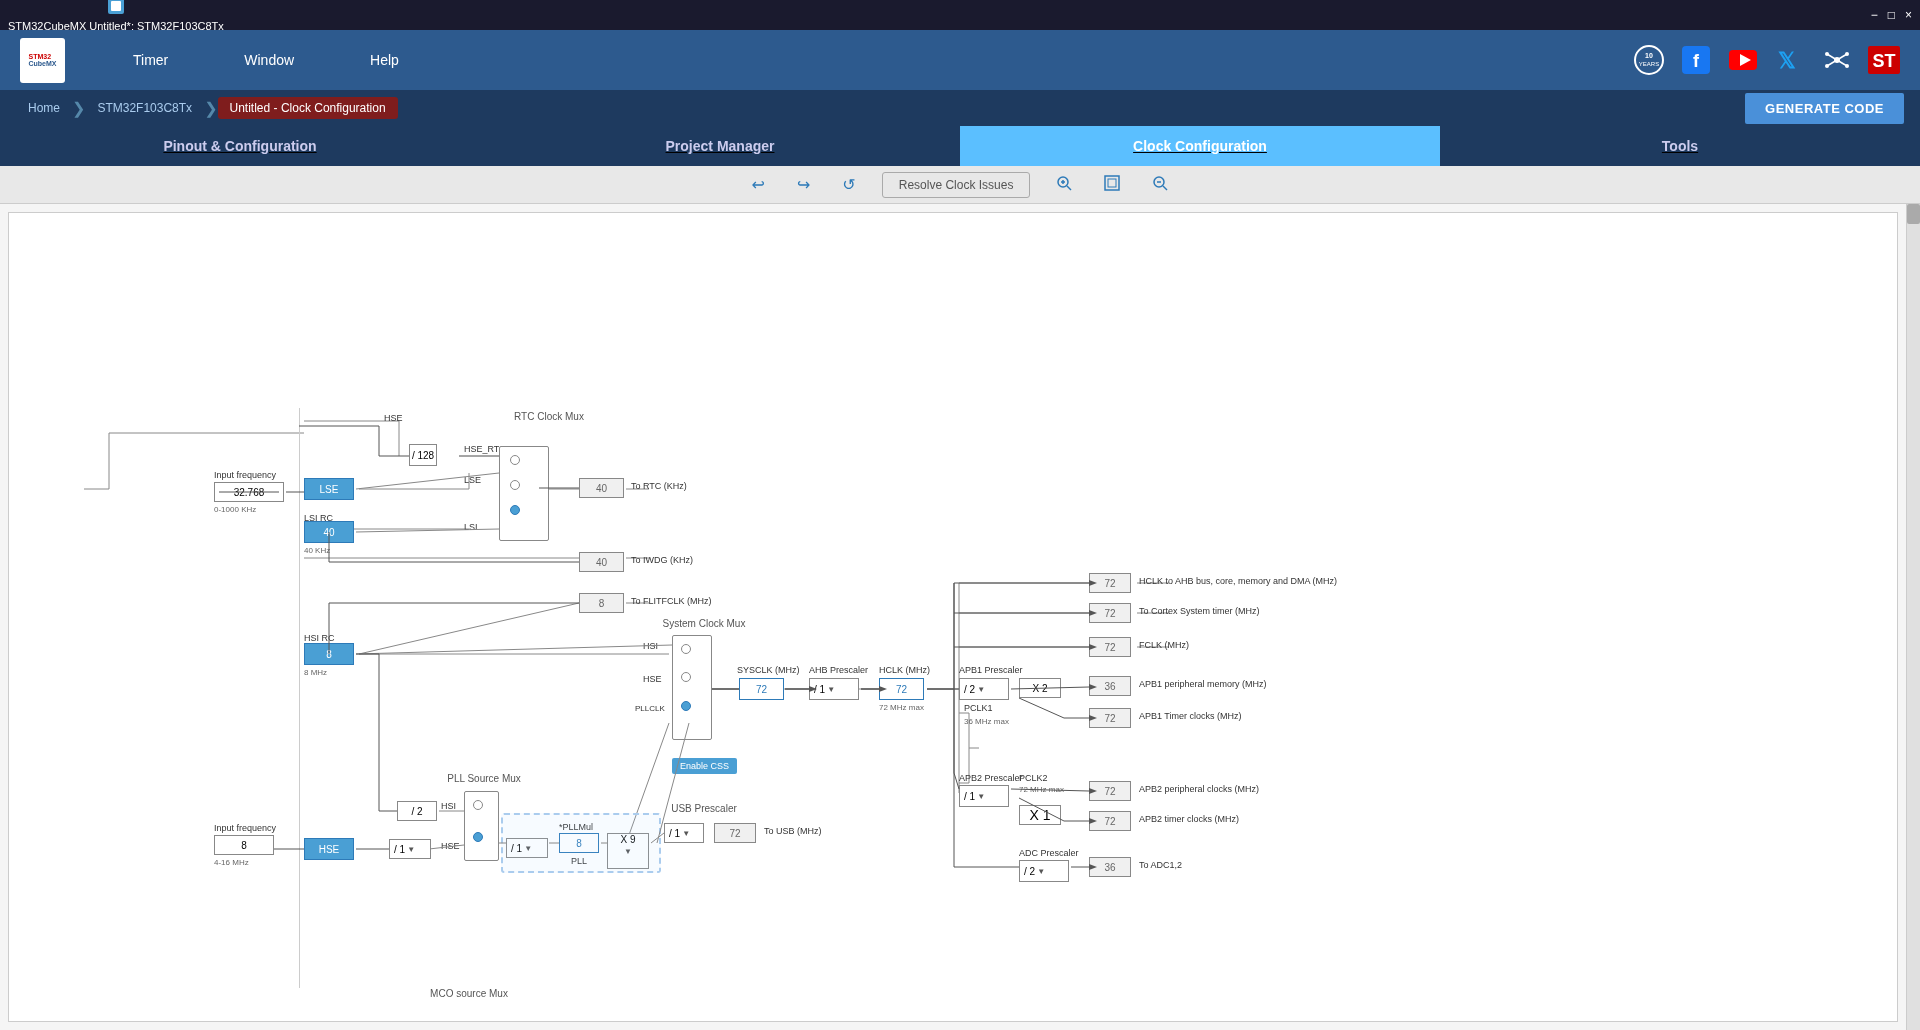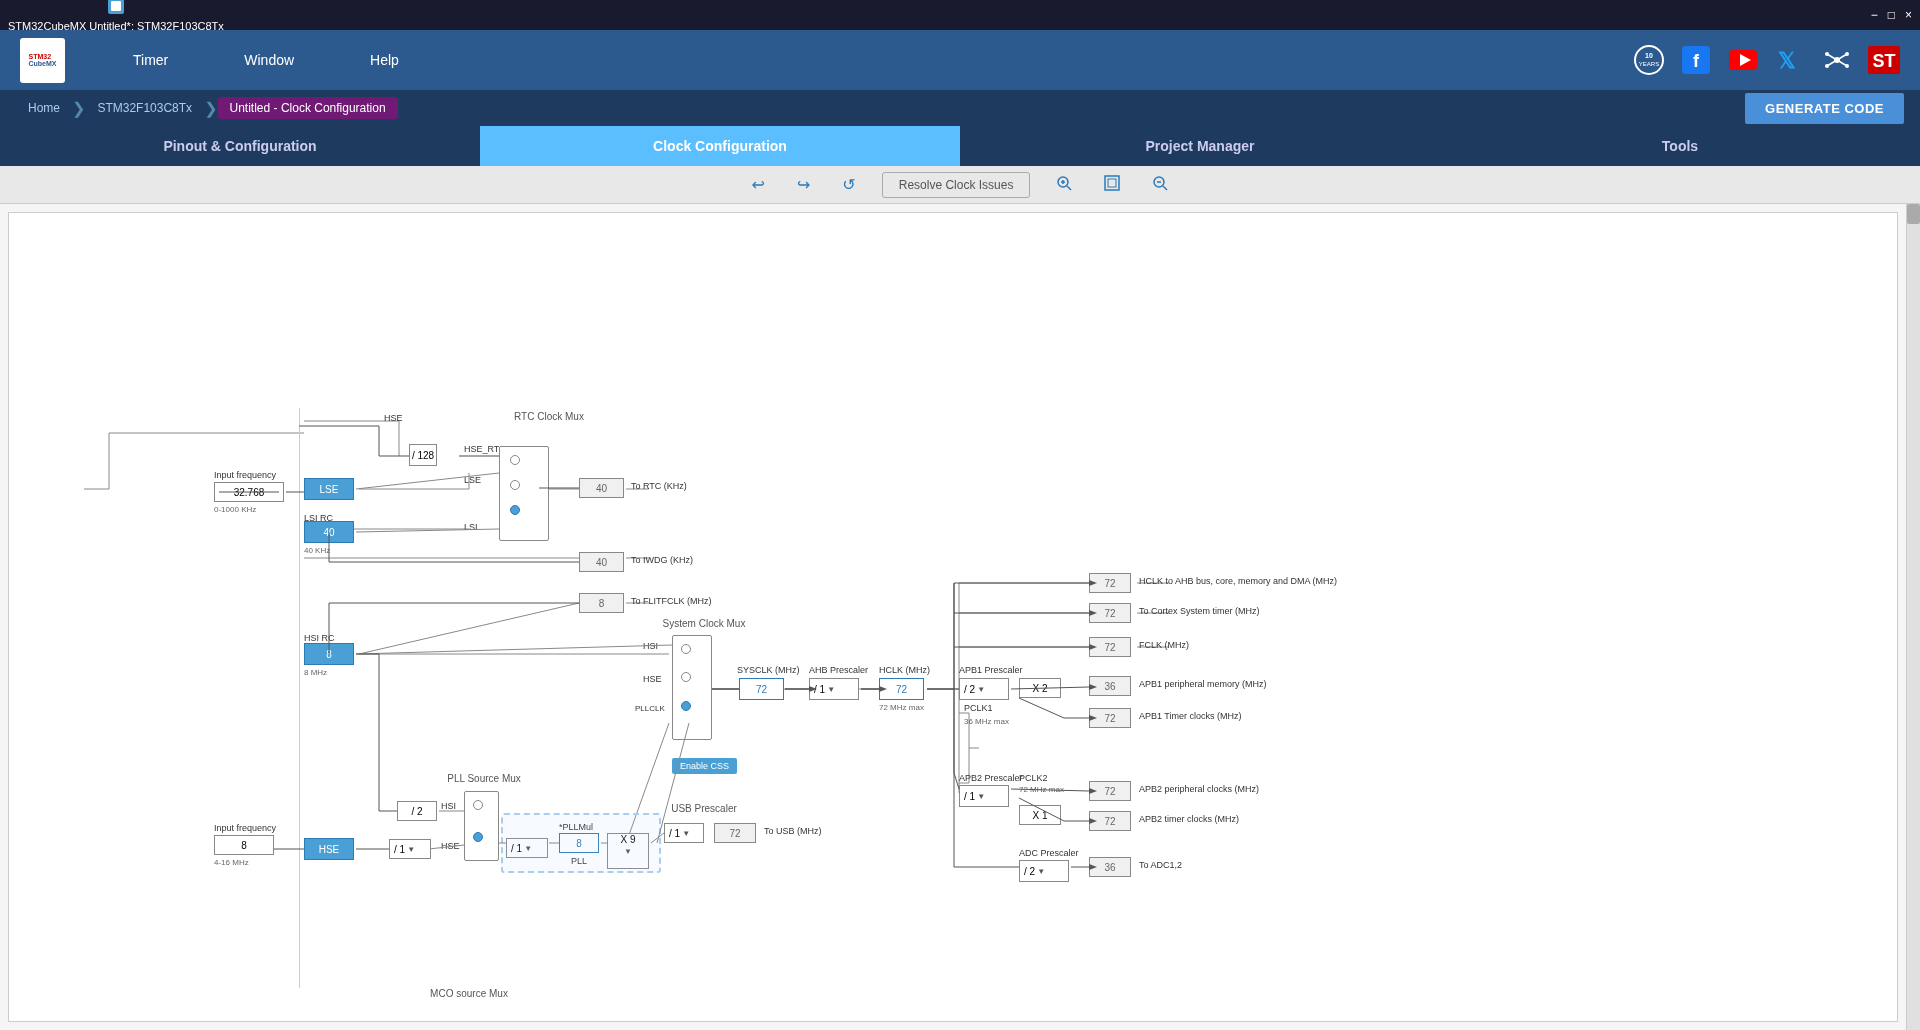--- a/index.html
+++ b/index.html
@@ -39,39 +39,40 @@
     #breadcrumb {
       background: #1e3a5f;
       height: 36px;
       display: flex;
       align-items: center;
       padding: 0 16px;
       gap: 0;
     }
     .breadcrumb-item { color: #aaccee; font-size: 12px; padding: 0 12px; display: flex; align-items: center; gap: 6px; cursor: pointer; }
     .breadcrumb-sep { color: #5588aa; font-size: 16px; }
-    .breadcrumb-active { color: white; background: #701a75; padding: 4px 12px; border-radius: 3px; }
+    .breadcrumb-active { color: white; background: #7f1d1d; padding: 4px 12px; border-radius: 3px; }
     #generate-code-btn {
       margin-left: auto;
       background: #4a90d9;
       color: white;
       border: none;
       padding: 8px 20px;
       font-size: 13px;
       font-weight: bold;
       cursor: pointer;
       border-radius: 2px;
       letter-spacing: 0.5px;
     }
 
     
     #tabbar {
       background: #2d5a8e;
       display: flex;
       height: 40px;
+      text-decoration: underline;
     }
     .tab {
       flex: 1;
       display: flex;
       align-items: center;
       justify-content: center;
       font-size: 14px;
       font-weight: bold;
       cursor: pointer;
       color: #cce;
@@ -309,25 +310,25 @@
   <span class="breadcrumb-item">STM32F103C8Tx</span>
   <span class="breadcrumb-sep">❯</span>
   <span class="breadcrumb-item breadcrumb-active">Untitled - Clock Configuration</span>
   <button id="generate-code-btn">GENERATE CODE</button>
 </div>
 
 <div id="tabbar">
   <div class="tab">
     <span>Pinout &amp; Configuration</span>
   </div>
+  <div class="tab">
+    <span>Project Manager</span>
+  </div>
   <div class="tab active">
     <span>Clock Configuration</span>
-  </div>
-  <div class="tab">
-    <span>Project Manager</span>
   </div>
   <div class="tab">
     <span>Tools</span>
   </div>
 </div>
 
 <div id="toolbar">
   <button class="toolbar-btn">↩</button>
   <button class="toolbar-btn">↪</button>
   <button class="toolbar-btn">↺</button>
@@ -601,21 +602,21 @@
         <span class="dropdown-arrow">▼</span>
       </div>
       <div class="diag-label" style="left:1010px;top:560px;">PCLK2</div>
       <div class="diag-label small" style="left:1010px;top:572px;">72 MHz max</div>
 
       <div class="diag-box gray" style="left:1080px;top:568px;width:42px;height:20px;">
         <span>72</span>
       </div>
       <div class="diag-label" style="left:1130px;top:571px;">APB2 peripheral clocks (MHz)</div>
 
-      <div style="position:absolute;left:1010px;top:592px;width:42px;height:20px;border:1px solid #888;background:white;display:flex;align-items:center;justify-content:center;font-size:10px;">
+      <div style="position:absolute;left:1010px;top:592px;width:42px;height:20px;border:1px solid #888;background:white;display:flex;align-items:center;justify-content:center;font-size:14px;">
         <span>X 1</span>
       </div>
       <div class="diag-box gray" style="left:1080px;top:598px;width:42px;height:20px;">
         <span>72</span>
       </div>
       <div class="diag-label" style="left:1130px;top:601px;">APB2 timer clocks (MHz)</div>
 
       <div class="diag-label" style="left:1010px;top:635px;">ADC Prescaler</div>
       <div class="dropdown-box" style="left:1010px;top:647px;width:50px;height:22px;">
         <span>/ 2</span>

